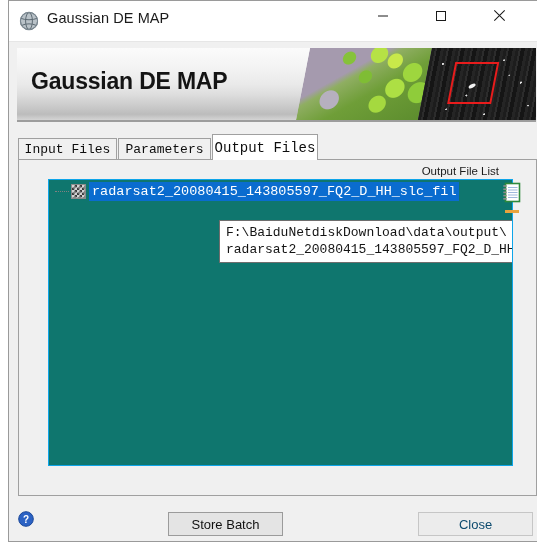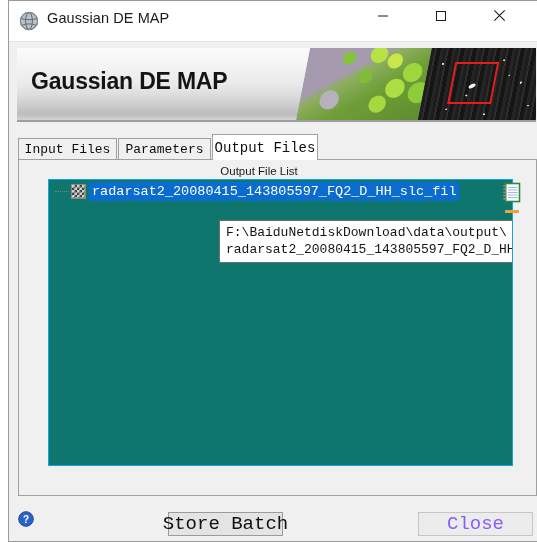--- a/index.html
+++ b/index.html
@@ -185,21 +185,21 @@
     width: 519px;
     height: 337px;
     box-sizing: border-box;
     border: 1px solid #a0a0a0;
     background: #f0f0f0;
   }
   #list-caption {
     position: absolute;
     left: 0; top: 5px;
     width: 480px;
-    text-align: center;
+    text-align: right;
     font-size: 11.5px;
     color: #1b1b1b;
     font-family: "Liberation Sans", sans-serif;
   }
   #listbox {
     position: absolute;
     left: 12px; top: 19px;
     width: 465px;
     height: 287px;
     box-sizing: border-box;
@@ -297,31 +297,31 @@
     left: 8px; top: 14px;
     width: 16px; height: 16px;
   }
   .foot-btn {
     position: absolute;
     top: 511px;
     height: 24px;
     box-sizing: border-box;
     border: 1px solid #9b9b9b;
     background: #e4e4e4;
-    font-family: Liberation Mono, monospace;
-    font-size: 19px;
+    font-family: Liberation Sans, sans-serif;
+    font-size: 13px;
     color: #111111;
     display: flex;
     align-items: center;
     justify-content: center;
     white-space: nowrap;
   }
   #fbtn-0 { left: 159px; width: 115px; }
   #fbtn-1 { left: 284px; width: 115px; }
-  #fbtn-2 { left: 409px; width: 115px; color: #8b5cf6; background: #ececec; border-color: #c6c6c6; }
+  #fbtn-2 { left: 409px; width: 115px; color: #0c4a6e; background: #ececec; border-color: #c6c6c6; }
 
   #watermark {
     position: absolute;
     left: 418px; top: 514px;
     font-family: "Liberation Sans", sans-serif;
     font-size: 15px;
     color: #d3d3d3;
     letter-spacing: .4px;
     white-space: nowrap;
     pointer-events: none;

